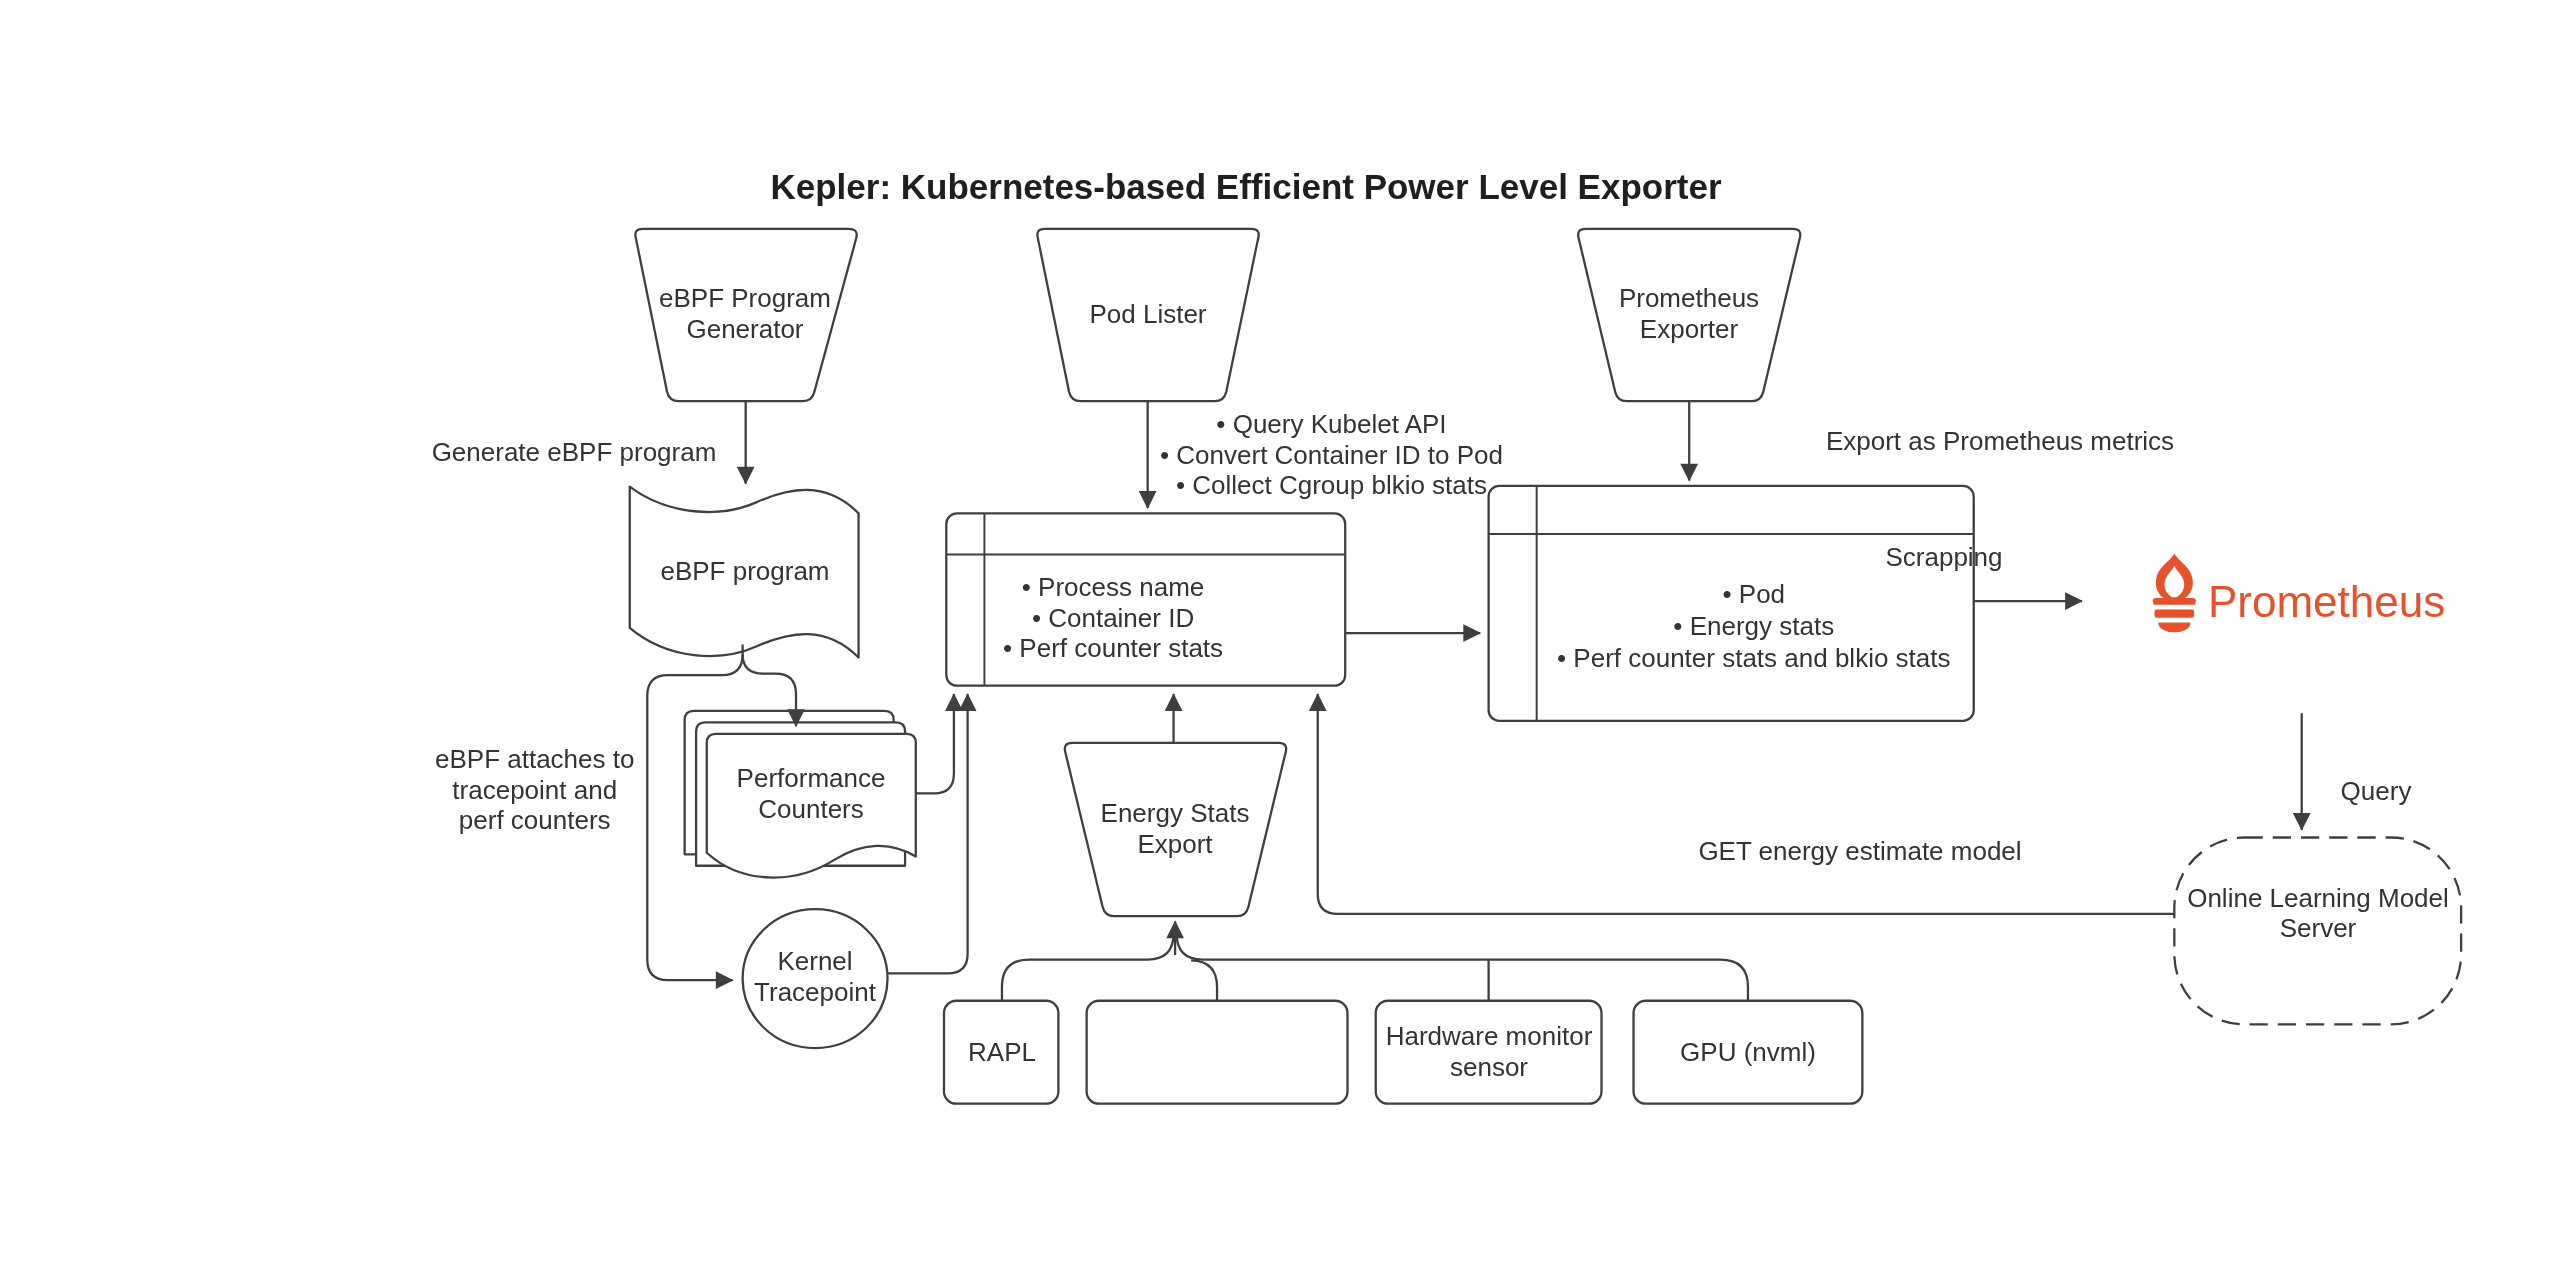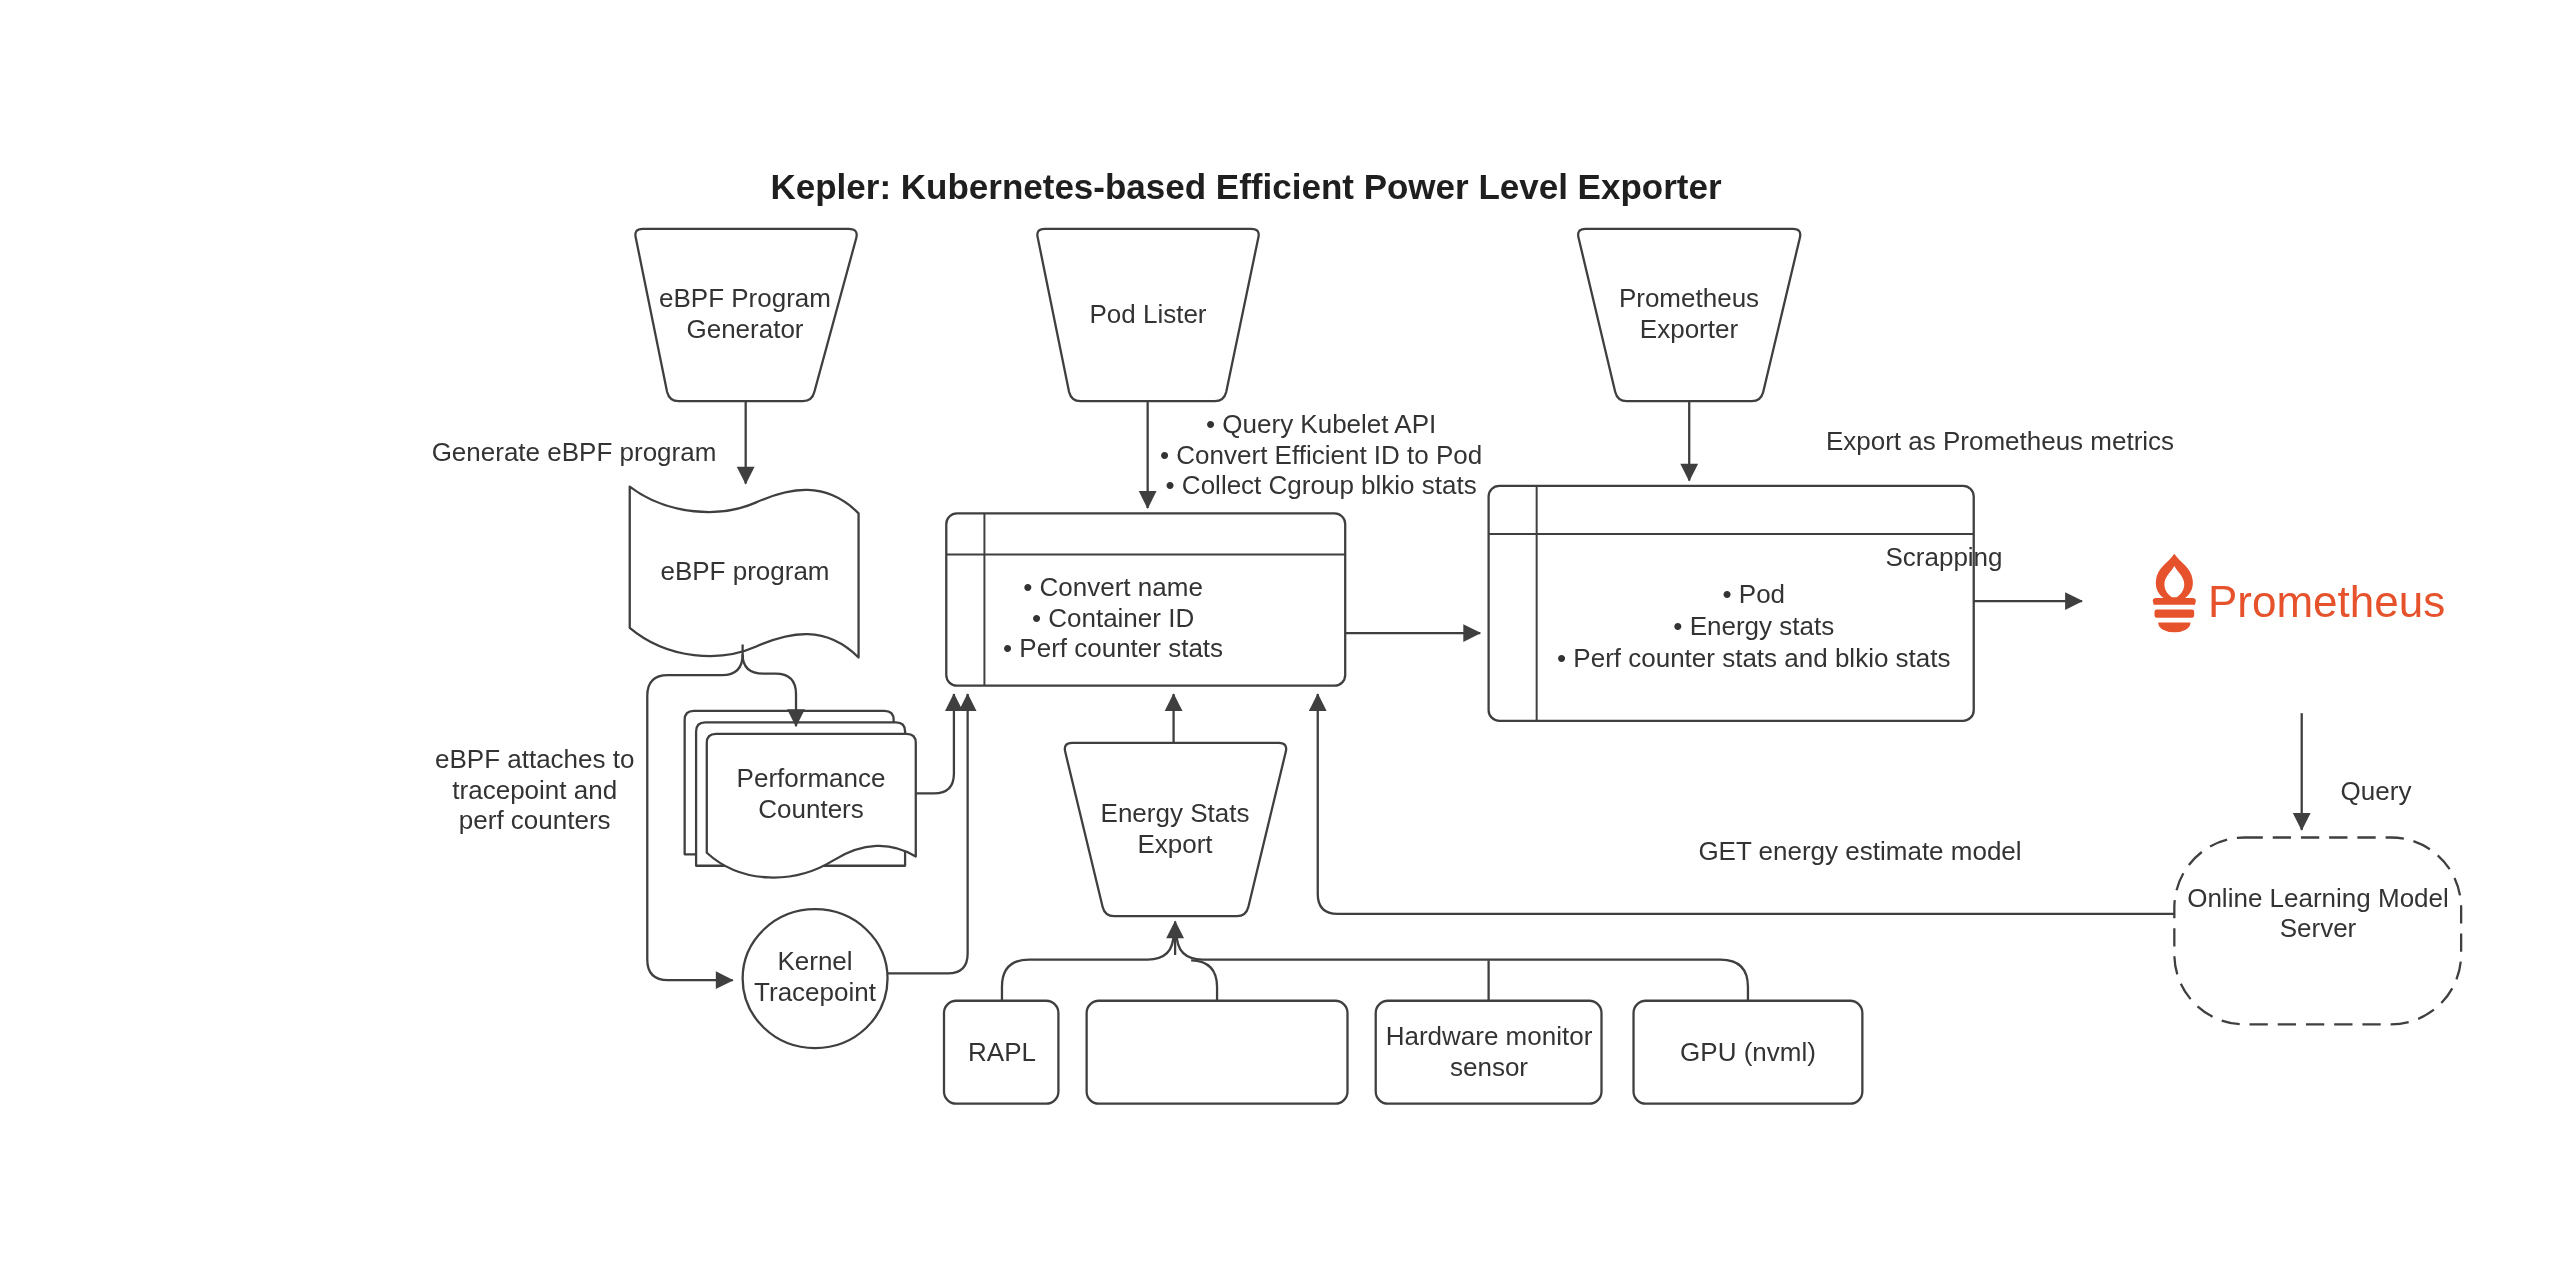--- a/index.html
+++ b/index.html
@@ -136,30 +136,30 @@
   <div class="lbl" style="left:1148px;top:314px">Pod Lister</div>
   <div class="lbl" style="left:1689px;top:314px">
     <div>Prometheus</div>
       <div>Exporter</div>
   </div>
 
   <div class="lbl" style="left:574px;top:452px">Generate eBPF program</div>
 
   <div class="lbl-left" style="left:1160px;top:409px">
     <div>• Query Kubelet API</div>
-    <div>• Convert Efficient ID to Pod</div>
+    <div>• Convert Container ID to Pod</div>
     <div>• Collect Cgroup blkio stats</div>
   </div>
 
   <div class="lbl" style="left:2000px;top:441px">Export as Prometheus metrics</div>
 
   <div class="lbl" style="left:745px;top:571px">eBPF program</div>
 
   <div class="lbl-left" style="left:1003px;top:572px">
-    <div>• Convert name</div>
+    <div>• Process name</div>
     <div>• Container ID</div>
     <div>• Perf counter stats</div>
   </div>
 
   <div class="lbl-left" style="left:1557px;top:578px;line-height:32px">
     <div>• Pod</div>
     <div>• Energy stats</div>
     <div>• Perf counter stats and blkio stats</div>
   </div>
 

